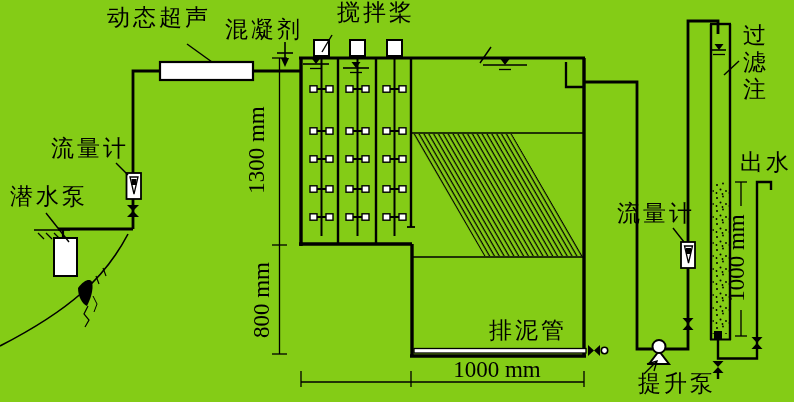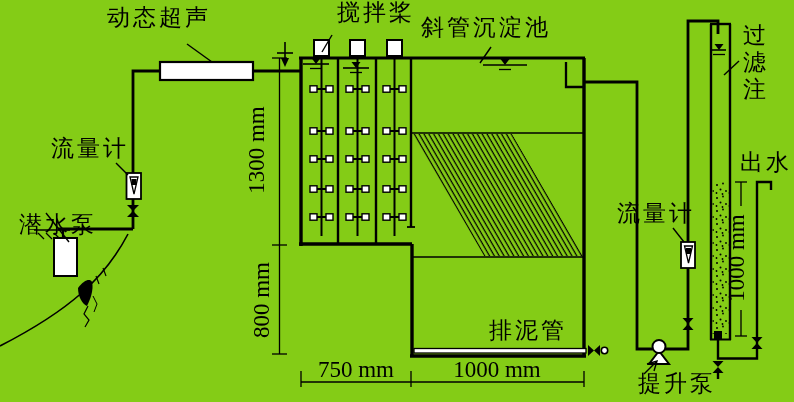--- a/index.html
+++ b/index.html
@@ -246,29 +246,28 @@
     <line x1="411" y1="371" x2="411" y2="387"></line>
     <line x1="584" y1="371" x2="584" y2="387"></line>
     <line x1="741" y1="182" x2="741" y2="206"></line>
     <line x1="741" y1="310" x2="741" y2="336"></line>
     <line x1="735" y1="182" x2="747" y2="182"></line>
     <line x1="735" y1="336" x2="747" y2="336"></line>
   </g>
 </svg>
 
 <div class="lbl" style="left:159px;top:6px;">动态超声</div>
+<div class="lbl" style="left:264px;top:18px;">混凝剂</div>
 <div class="lbl" style="left:376px;top:1px;">搅拌桨</div>
-<div class="lbl" style="left:486px;top:16px;">斜管沉淀池</div>
 <div class="lbl" style="left:90px;top:137px;">流量计</div>
-<div class="lbl" style="left:58px;top:185px;margin-top:28px;">潜水泵</div>
+<div class="lbl" style="left:49px;top:185px;">潜水泵</div>
 <div class="vert" style="left:741px;top:22px;">过滤注</div>
 <div class="lbl" style="left:766px;top:151px;font-family:Liberation Serif, serif;">出水</div>
 <div class="lbl" style="left:656px;top:202px;">流量计</div>
 <div class="lbl" style="left:677px;top:372px;">提升泵</div>
 <div class="lbl" style="left:528px;top:319px;">排泥管</div>
 
 <div class="dim-rot" style="left:192px;top:137px;">1300 mm</div>
 <div class="dim-rot" style="left:197px;top:287px;">800 mm</div>
-<div class="dim" style="left:356px;top:357px;">750 mm</div>
 <div class="dim" style="left:497px;top:357px;">1000 mm</div>
 <div class="dim-rot" style="left:672px;top:245px;">1000 mm</div>
 
 </div>
 
 </body></html>

